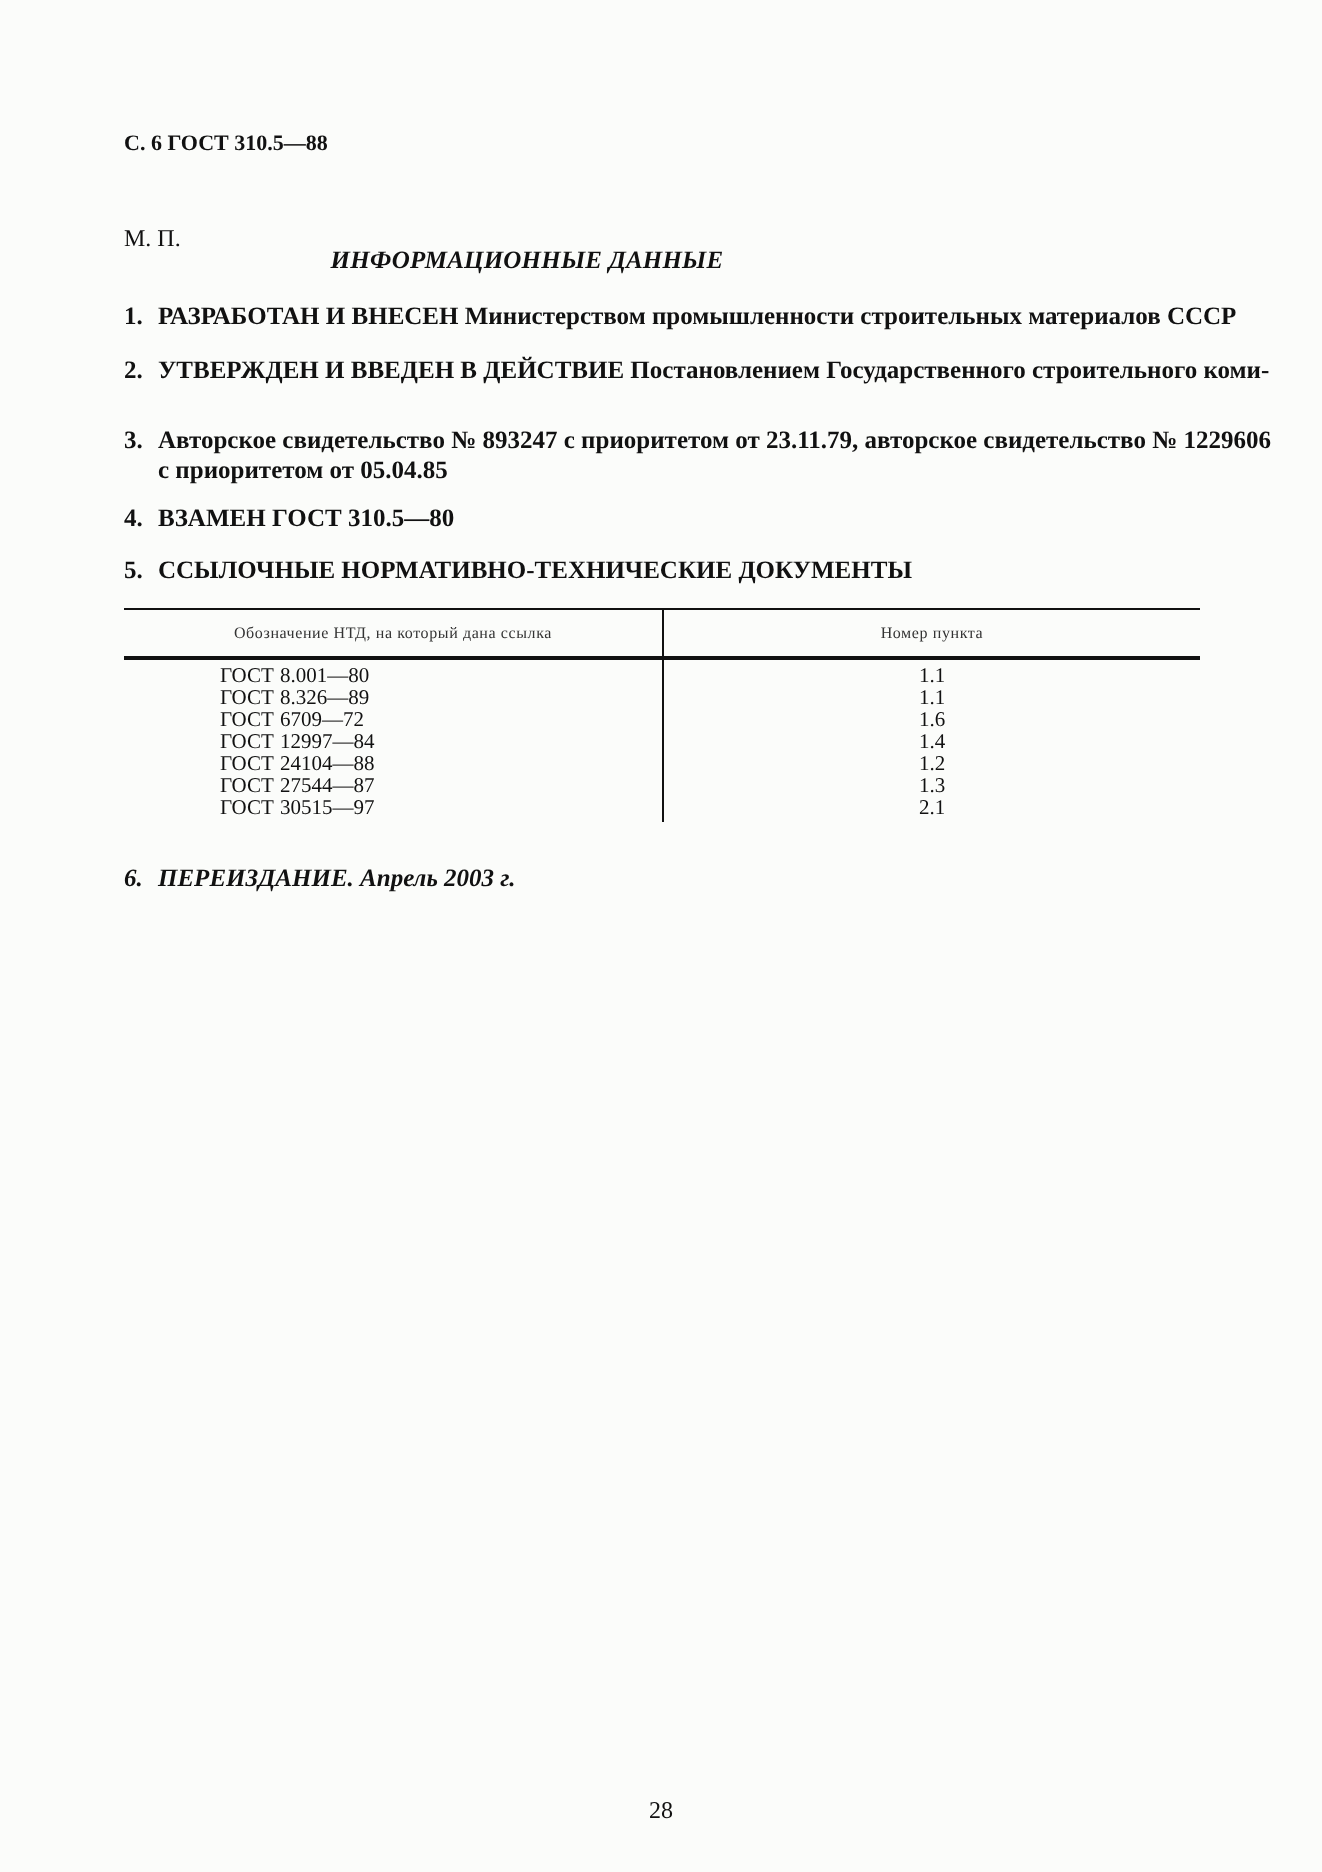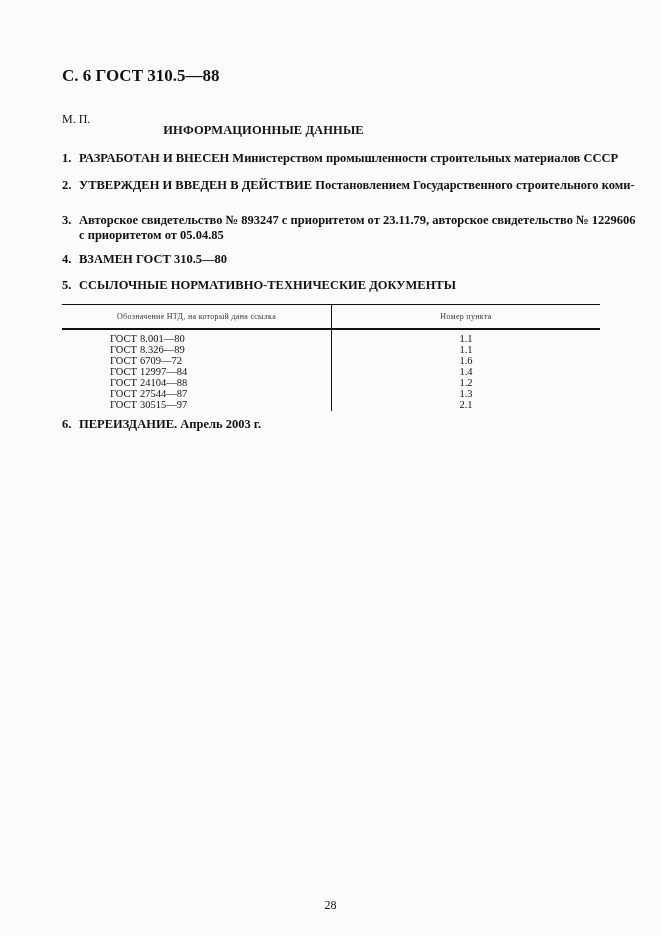--- a/index.html
+++ b/index.html
@@ -5,23 +5,23 @@
     html, body { margin: 0; padding: 0; }
     body {
       width: 661px; height: 936px;
       background: #fbfcfa;
       position: relative;
       overflow: hidden;
       font-family: "Liberation Serif", "DejaVu Serif", serif;
       color: #111;
     }
     .abs { position: absolute; white-space: nowrap; }
-    .hdr { left: 62px; top: 66px; font-size: 17px; font-weight: bold; }
+    .hdr { left: 62px; top: 66px; font-size: 11px; font-weight: bold; }
     .mp { left: 62px; top: 112px; font-size: 12px; }
-    .title { left: 0; width: 527px; top: 123px; text-align: center; font-size: 12.5px; font-weight: bold; letter-spacing: 0.1px; }
+    .title { left: 0; width: 527px; top: 123px; text-align: center; font-size: 12.5px; font-weight: bold; letter-spacing: 0.1px; font-style: italic; }
     .item { left: 62px; font-size: 12.5px; font-weight: bold; line-height: 15px; }
     .item .num { display: inline-block; width: 17px; }
     .item .cont { padding-left: 17px; display: block; }
     #i1 { top: 151px; }
     #i2 { top: 178px; }
     #i3 { top: 213px; }
     #i4 { top: 252px; }
     #i5 { top: 278px; }
 
     .tbl { position: absolute; left: 62px; top: 304px; width: 538px; }
@@ -29,21 +29,21 @@
     .tbl .hline { position: absolute; left: 0; top: 24px; width: 538px; height: 2px; background: #111; }
     .tbl .vline { position: absolute; left: 269px; top: 0; width: 1px; height: 107px; background: #111; }
     .tbl .th { position: absolute; top: 8px; font-size: 8px; color: #333; letter-spacing: 0.3px; text-align: center; }
     .tbl .th1 { left: 0; width: 269px; }
     .tbl .th2 { left: 270px; width: 268px; }
     .tbl .col1 { position: absolute; left: 48px; top: 29px; font-size: 10.5px; line-height: 11px; }
     .tbl .col2 { position: absolute; left: 270px; width: 268px; top: 29px; font-size: 10.5px; line-height: 11px; text-align: center; }
     .tbl .row { display: block; height: 11px; }
     .tbl .col1 .g { display: inline-block; width: 30px; }
 
-    #i6 { top: 417px; }
+    #i6 { top: 432px; font-style: italic; }
     .pagenum { left: 0; width: 661px; top: 850px; text-align: center; font-size: 12px; margin-top: 48px; }
   </style>
 </head>
 <body>
 
 <div class="abs hdr">С. 6 ГОСТ 310.5—88</div>
 <div class="abs mp">М. П.</div>
 <div class="abs title">ИНФОРМАЦИОННЫЕ ДАННЫЕ</div>
 
 <div class="abs item" id="i1">

